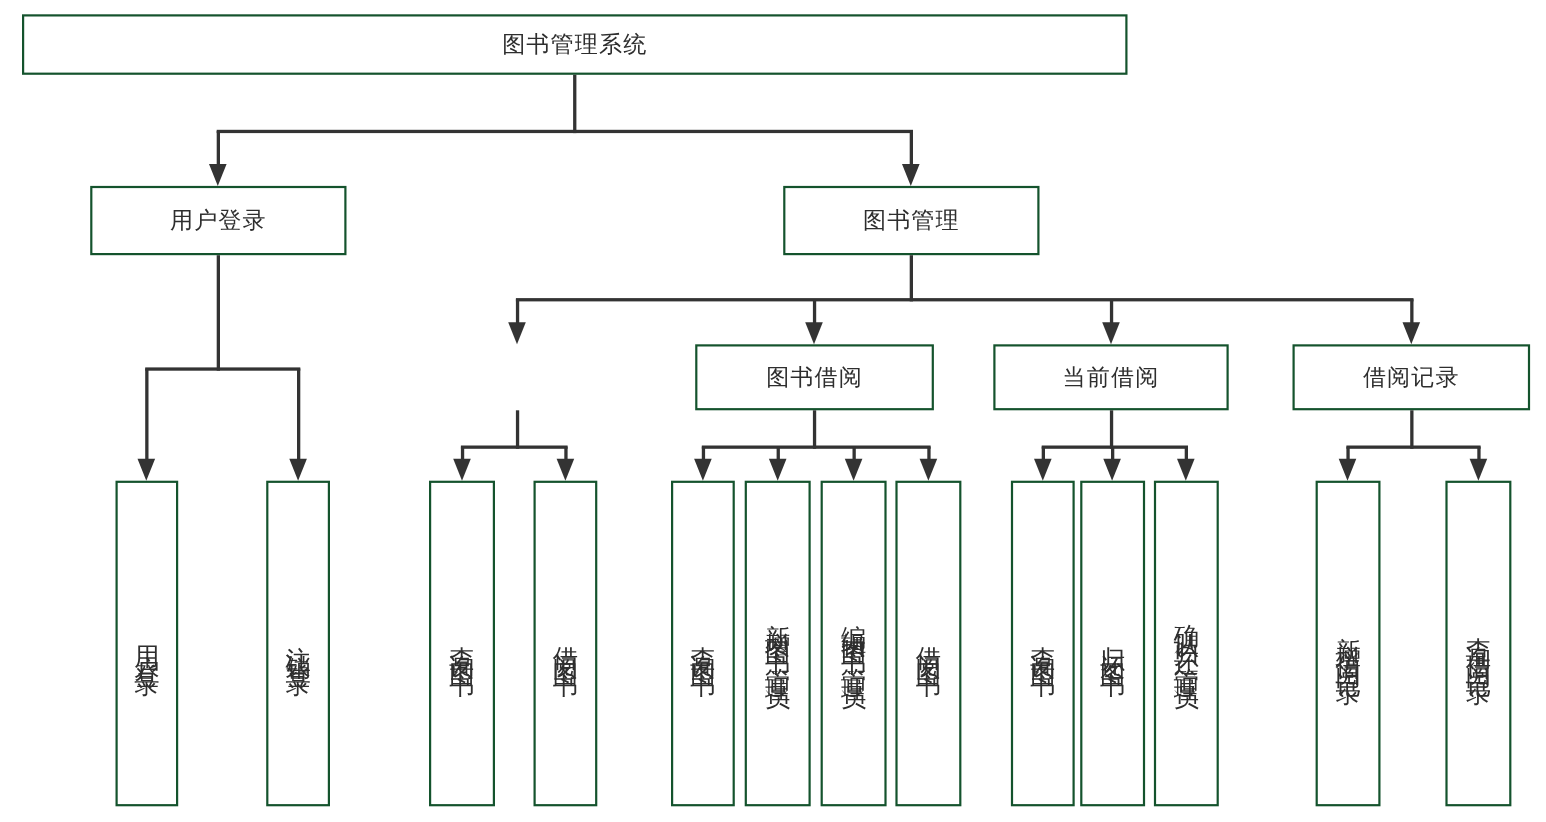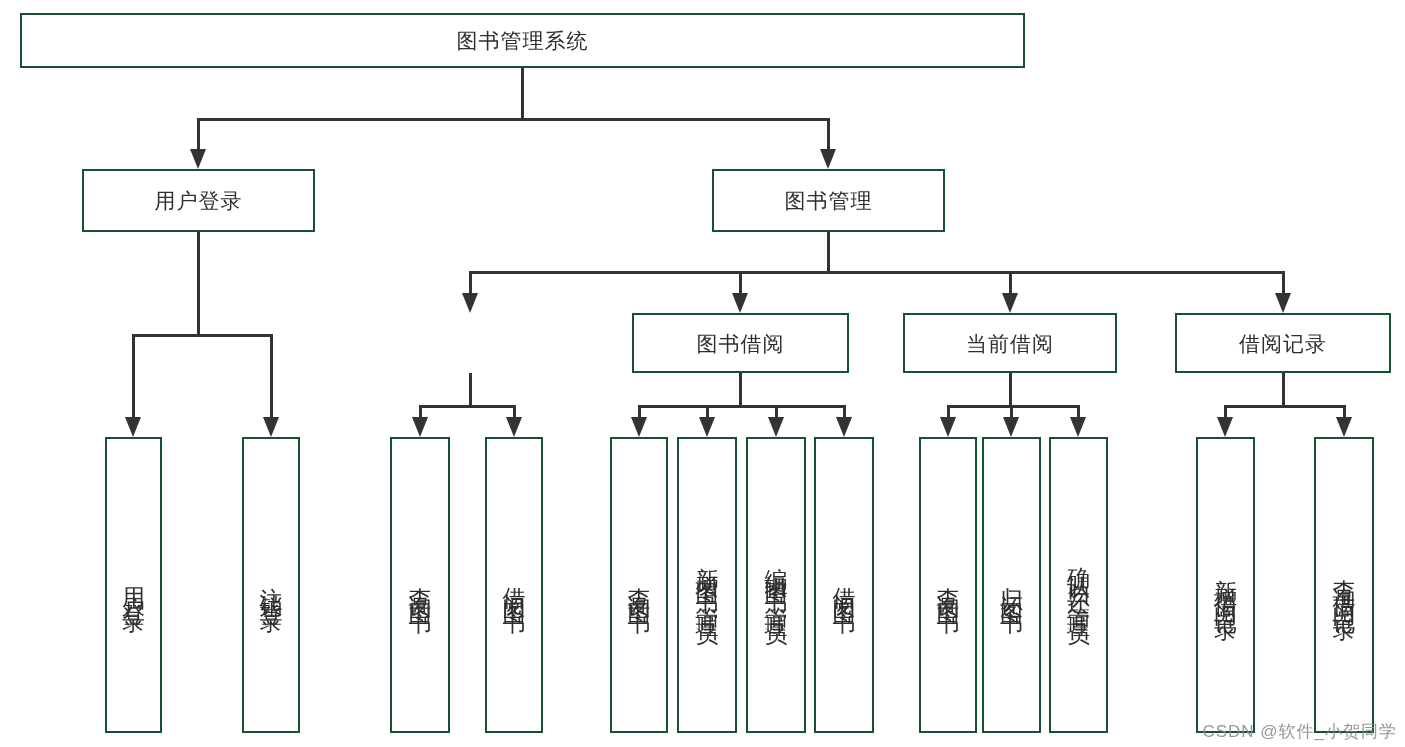--- a/index.html
+++ b/index.html
@@ -114,21 +114,20 @@
     <span class="vtext">确认归还（管理员）</span>
   </div>
 
   <div class="node leaf" id="n-l12">
     <span class="vtext">新增借阅记录</span>
   </div>
   <div class="node leaf" id="n-l13">
     <span class="vtext">查询借阅记录</span>
   </div>
 
-  <div id="watermark">CSDN @软件_小贺同学</div>
 <div class="cline" style="left: 520.5px; top: 68px; width: 3px; height: 52.5px; background: rgb(51, 51, 51);"></div>
     <div class="cline" style="left: 196.5px; top: 117.5px; width: 633px; height: 3px; background: rgb(51, 51, 51);"></div>
     <div class="cline" style="left: 196.5px; top: 119px; width: 3px; height: 32px; background: rgb(51, 51, 51);"></div>
     <div class="arrowhead" style="left: 190px; top: 149px; border-top-color: rgb(51, 51, 51);"></div>
     <div class="cline" style="left: 826.5px; top: 119px; width: 3px; height: 32px; background: rgb(51, 51, 51);"></div>
     <div class="arrowhead" style="left: 820px; top: 149px; border-top-color: rgb(51, 51, 51);"></div>
     <div class="cline" style="left: 196.5px; top: 232px; width: 3px; height: 104.5px; background: rgb(51, 51, 51);"></div>
     <div class="cline" style="left: 131.5px; top: 333.5px; width: 141px; height: 3px; background: rgb(51, 51, 51);"></div>
     <div class="cline" style="left: 131.5px; top: 335px; width: 3px; height: 84px; background: rgb(51, 51, 51);"></div>
     <div class="arrowhead" style="left: 125px; top: 417px; border-top-color: rgb(51, 51, 51);"></div>

